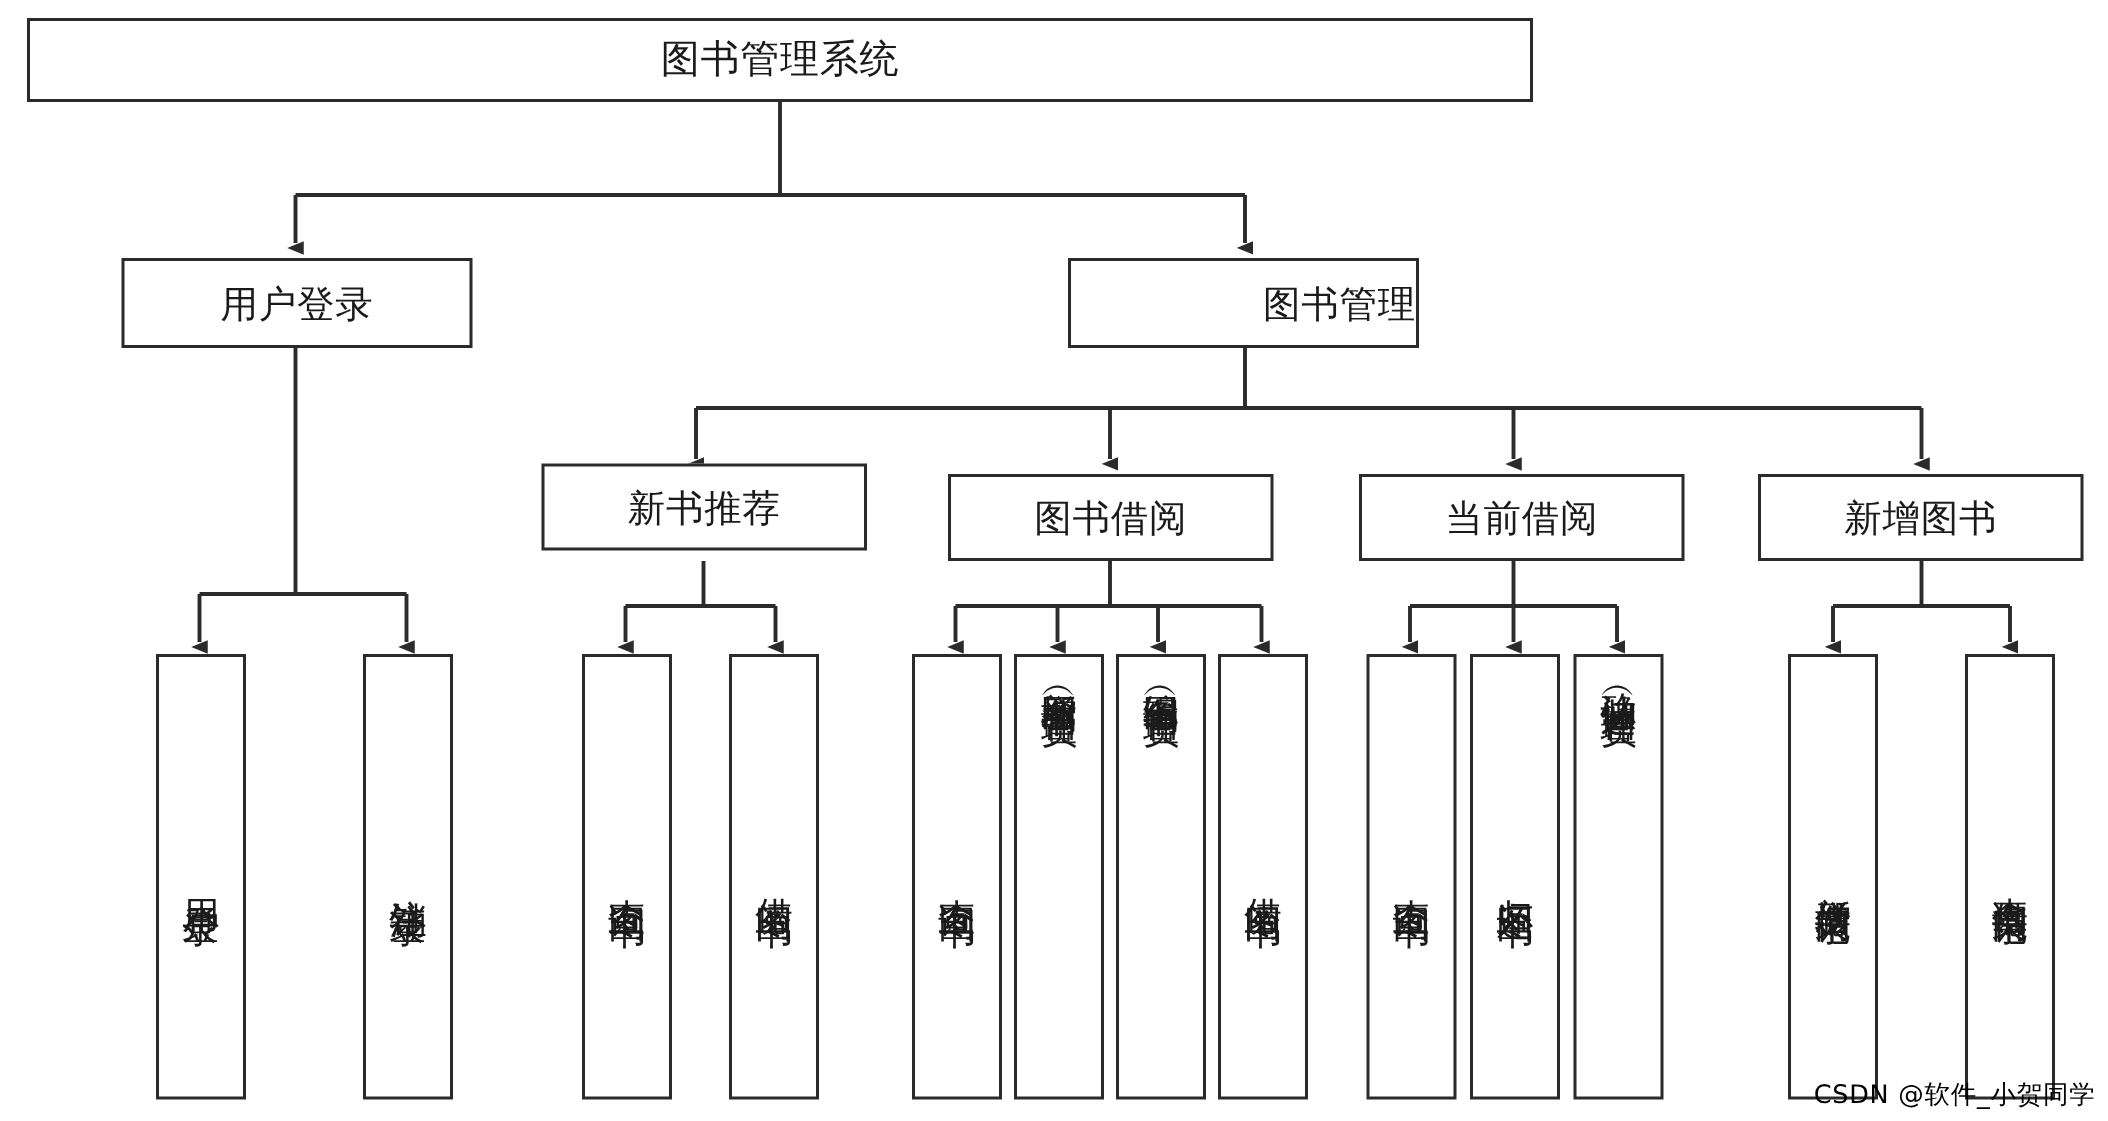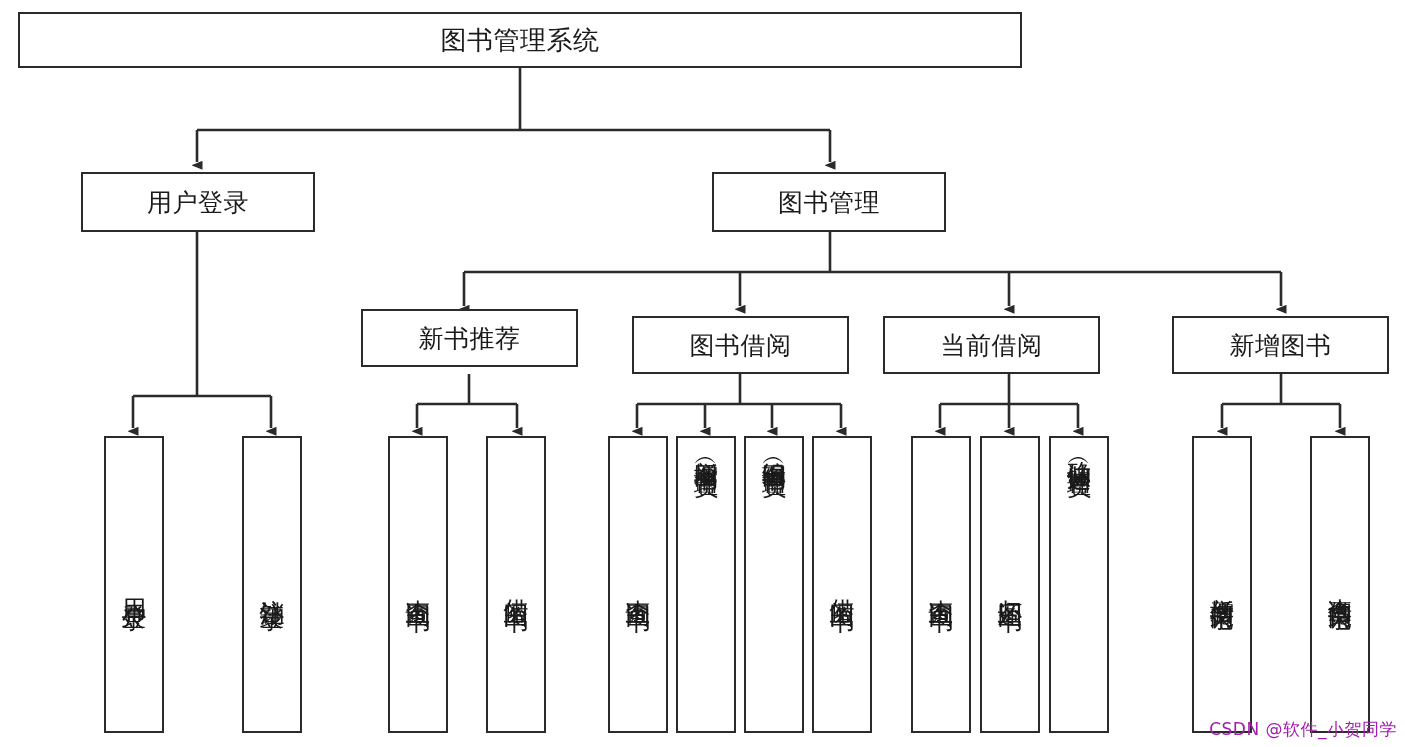--- a/index.html
+++ b/index.html
@@ -69,21 +69,21 @@
     letter-spacing: 2px;
   }
   .node.vert.tall-text {
     align-items: flex-start;
   }
   #watermark {
     position: absolute;
     right: 8px;
     bottom: 6px;
     font-size: 17px;
-    color: #a21caf;
+    color: #000000;
     letter-spacing: 0.5px;
     white-space: nowrap;
     user-select: none;
   }
 </style>
 </head>
 <body>
 
 <div id="diagram-root">
 
@@ -137,31 +137,31 @@
     </g>
   </svg>
 
   <div class="node horiz root" style="left:18px; top:12px; width:1004px; height:56px;">
     <span class="node-label">图书管理系统</span>
   </div>
 
   <div class="node horiz" style="left:81px; top:172px; width:234px; height:60px;">
     <span class="node-label">用户登录</span>
   </div>
-  <div class="node horiz" style="left:712px; top:172px; width:234px; height:60px;">
+  <div class="node horiz" style="left:712px; top:172px; width:234px; height:60px;justify-content:flex-end;">
     <span class="node-label">图书管理</span>
   </div>
 
   <div class="node horiz" style="left:361px; top:309px; width:217px; height:58px;">
     <span class="node-label">新书推荐</span>
   </div>
   <div class="node horiz" style="left:632px; top:316px; width:217px; height:58px;">
     <span class="node-label">图书借阅</span>
   </div>
-  <div class="node horiz" style="left:883px; top:316px; width:217px; height:58px;">
+  <div class="node horiz" style="left:906px; top:316px; width:217px; height:58px;">
     <span class="node-label">当前借阅</span>
   </div>
   <div class="node horiz" style="left:1172px; top:316px; width:217px; height:58px;">
     <span class="node-label">新增图书</span>
   </div>
 
   <div class="node vert" style="left:104px; top:436px; width:60px; height:297px;">
     <span class="node-label">用户登录</span>
   </div>
   <div class="node vert" style="left:242px; top:436px; width:60px; height:297px;">

